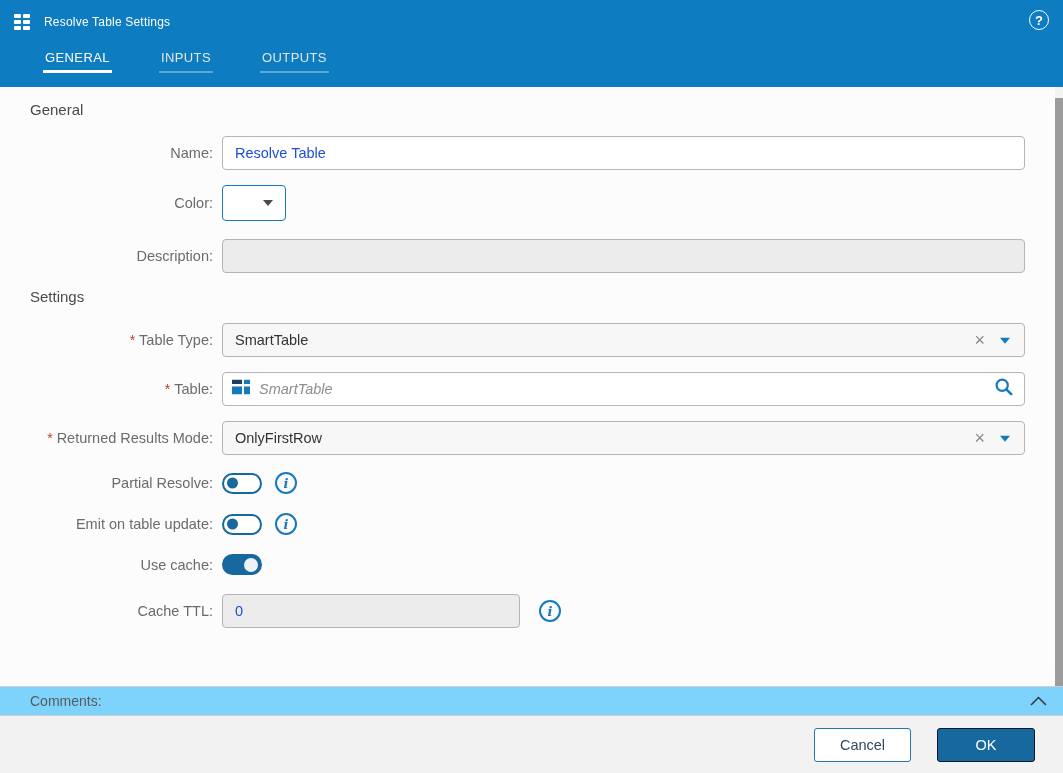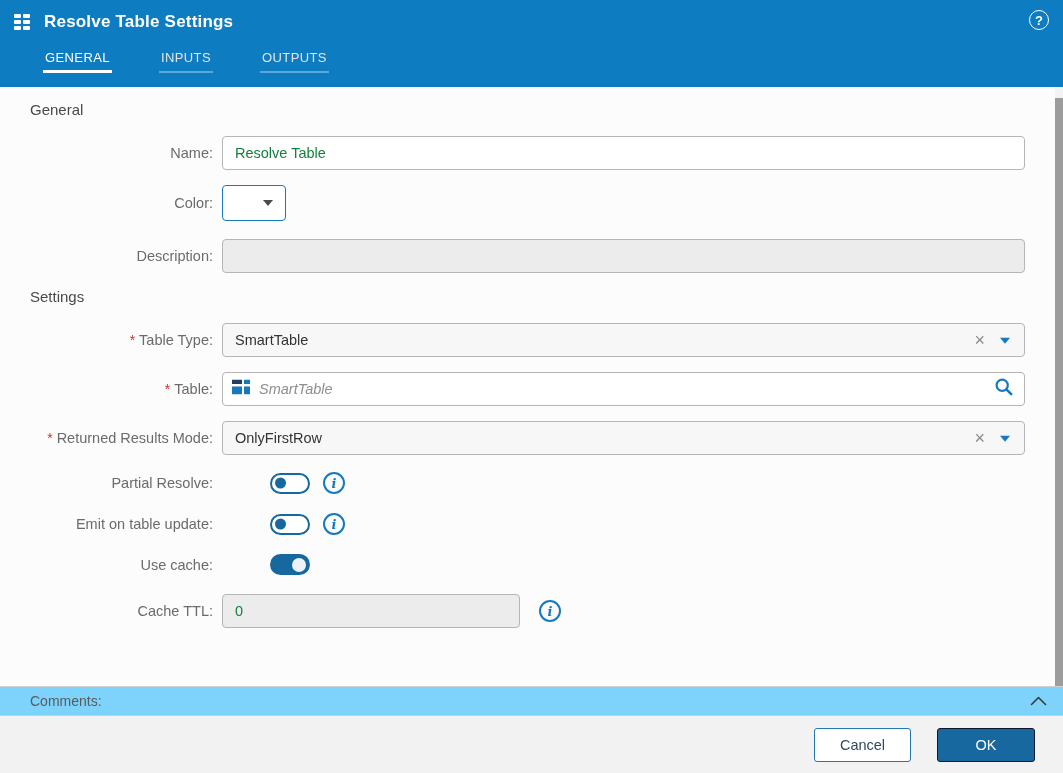--- a/index.html
+++ b/index.html
@@ -11,21 +11,21 @@
     flex-direction: column;
     overflow: hidden;
     color: #333;
   }
 
   
   .header { background: #0d7cc1; flex: 0 0 87px; color: #fff; }
   .titlebar { display: flex; align-items: center; height: 44px; padding: 0 14px; }
   .grid-icon { display: grid; grid-template-columns: 7px 7px; grid-auto-rows: 4px; gap: 2px; margin-right: 14px; cursor: pointer; }
   .grid-icon i { background: #fff; border-radius: 1px; }
-  .dialog-title { font-size: 17px; font-weight: 700; letter-spacing: .2px; }
+  .dialog-title { font-size: 12px; font-weight: 400; letter-spacing: .2px; }
   .help-btn {
     margin-left: auto; width: 20px; height: 20px; border: 1.7px solid #fff; border-radius: 50%;
     display: flex; align-items: center; justify-content: center;
     font-size: 13px; font-weight: bold; cursor: pointer; margin-top: -4px;
   }
   .tabs { display: flex; padding-left: 43px; height: 43px; align-items: flex-start; gap: 47px; }
   .tab { cursor: pointer; font-size: 13px; letter-spacing: .4px; padding: 6px 2px 5px; border-bottom: 3px solid transparent; color: #e5e5e5; }
   .tab.active { color: #ffffff; border-bottom-color: #ffffff; }
   .tab:not(.active) { border-bottom: 2px solid rgba(255,255,255,0.33); padding-bottom: 6px; }
 
@@ -33,21 +33,21 @@
   .main { flex: 1 1 auto; position: relative; background: #fcfcfc; overflow: hidden; }
   .form-area { padding: 6px 38px 0 30px; }
   h2.section-heading { font-size: 15px; font-weight: 400; color: #4a4a4a; margin: 8px 0 18px; }
   .frow { display: flex; align-items: center; margin-bottom: 15px; }
   .flabel { flex: 0 0 192px; text-align: right; padding-right: 9px; font-size: 14.5px; color: #6b6b6b; }
   .req { color: #c0392b; margin-right: 4px; font-size: 14px; }
   .fctrl { flex: 1 1 auto; display: flex; align-items: center; }
 
   .text-input {
     width: 100%; height: 34px; border: 1px solid #b5b5b5; border-radius: 4px;
-    background: #fff; padding: 0 12px; font-size: 14.5px; color: #15803d;
+    background: #fff; padding: 0 12px; font-size: 14.5px; color: #1d4ed8;
     font-family: "Liberation Sans", sans-serif; outline: none;
   }
   .text-input.gray { background: #ececec; }
   .text-input::placeholder { font-style: italic; color: #8f8f8f; }
 
   .select {
     position: relative; width: 100%; height: 34px; border: 1px solid #b5b5b5; border-radius: 4px;
     background: #f7f7f7; display: flex; align-items: center; padding: 0 70px 0 12px;
     font-size: 14.5px; cursor: pointer;
   }
@@ -60,21 +60,21 @@
     display: flex; align-items: center; justify-content: flex-end; padding-right: 12px; cursor: pointer;
   }
   .color-select .caret { border-top-color: #4a4a4a; }
 
   .lookup { position: relative; width: 100%; }
   .lookup .text-input { padding-left: 36px; padding-right: 40px; }
   .tbl-icon { position: absolute; left: 10px; top: 50%; transform: translateY(-50%); }
   .search-icon { position: absolute; right: 11px; top: 50%; transform: translateY(-50%); cursor: pointer; }
 
   
-  .trow { margin-bottom: 19px; gap: 48px; }
+  .trow { margin-bottom: 19px; }
   .toggle {
     position: relative; width: 40px; height: 21px; border-radius: 11px;
     border: 2px solid #16689e; background: #fff; display: inline-block; cursor: pointer; flex: none;
   }
   .toggle .knob {
     position: absolute; top: 50%; transform: translateY(-50%);
     left: 3px; width: 11px; height: 11px; border-radius: 50%; background: #16689e;
   }
   .toggle.on { background: #16689e; border-color: #16689e; }
   .toggle.on .knob { left: auto; right: 2px; width: 14px; height: 14px; background: #ecf1fa; }

